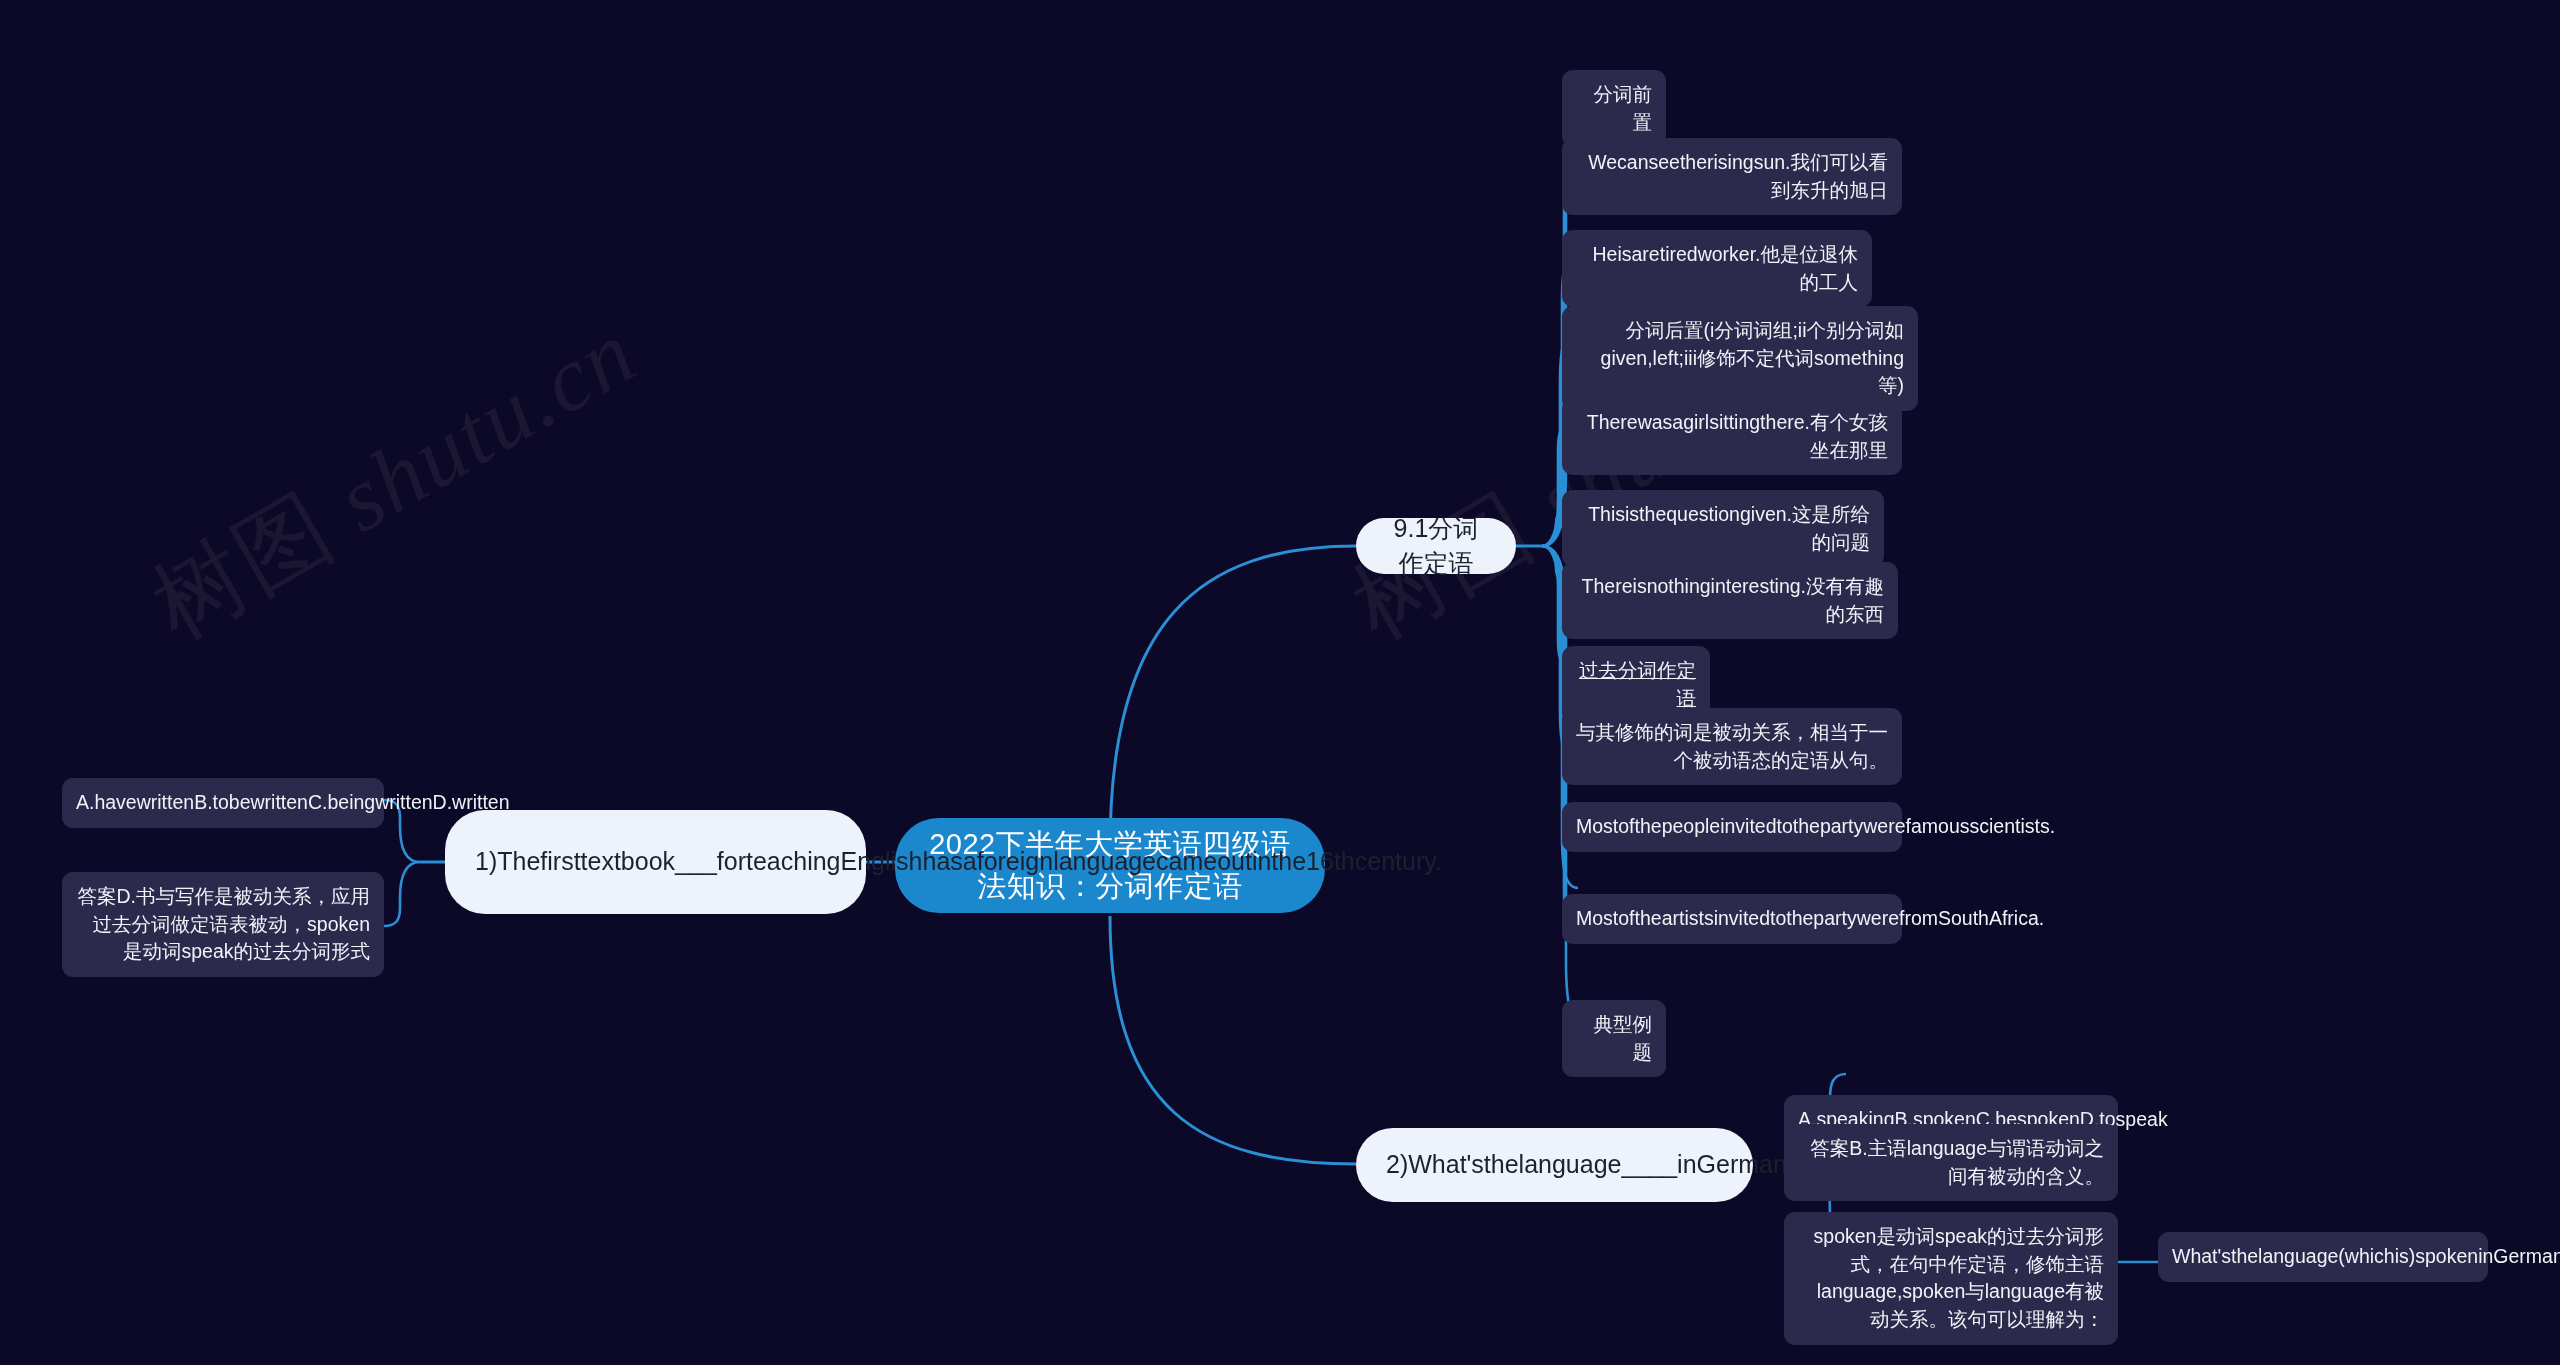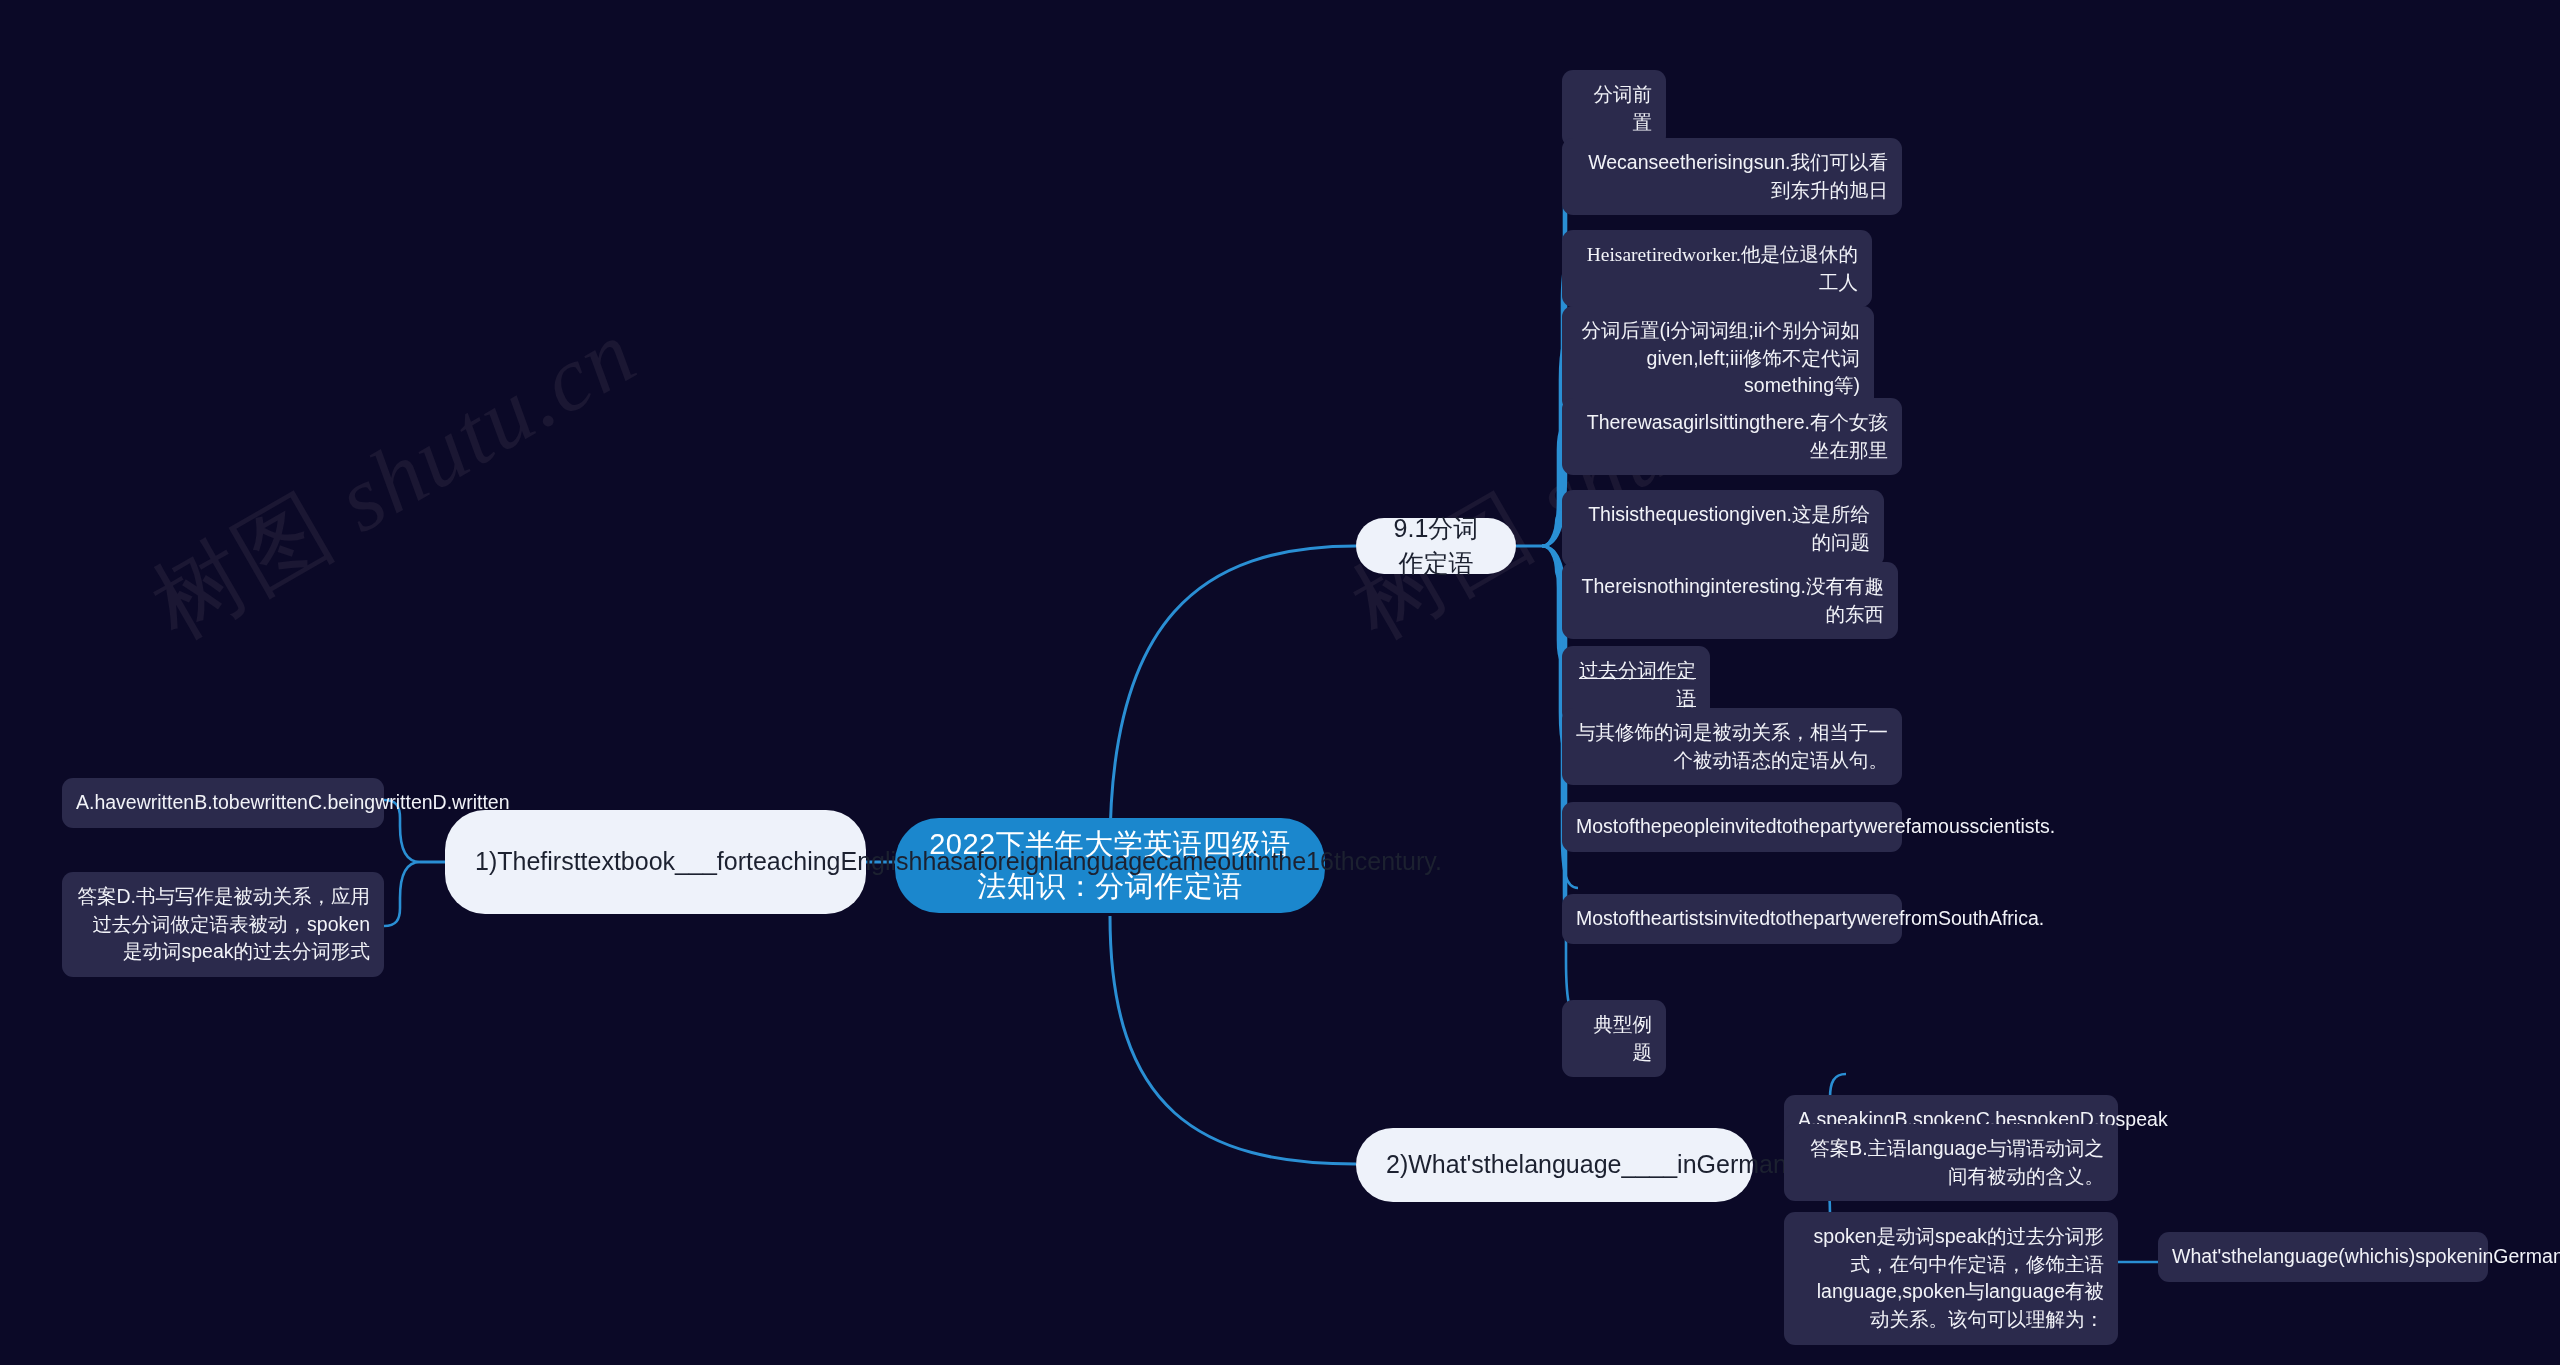--- a/index.html
+++ b/index.html
@@ -136,24 +136,24 @@
   <div class="node n-l1 center" style="left:1356px; top:518px; width:160px; height:56px;">
     <span class="txt">9.1分词作定语</span>
   </div>
 
   <div class="node n-leaf" style="left:1562px; top:70px; width:104px;">
     <span class="txt">分词前置</span>
   </div>
   <div class="node n-leaf" style="left:1562px; top:138px; width:340px;">
     <span class="txt">Wecanseetherisingsun.我们可以看到东升的旭日</span>
   </div>
-  <div class="node n-leaf" style="left:1562px; top:230px; width:310px;font-family:Liberation Serif, serif;">
+  <div class="node n-leaf" style="left:1562px; top:230px; width:310px;">
     <span class="txt">Heisaretiredworker.他是位退休的工人</span>
   </div>
-  <div class="node n-leaf" style="left:1562px; top:306px; width:312px;">
+  <div class="node n-leaf" style="left:1562px; top:306px; width:356px;">
     <span class="txt">分词后置(i分词词组;ii个别分词如given,left;iii修饰不定代词something等)</span>
   </div>
   <div class="node n-leaf" style="left:1562px; top:398px; width:340px;">
     <span class="txt">Therewasagirlsittingthere.有个女孩坐在那里</span>
   </div>
   <div class="node n-leaf" style="left:1562px; top:490px; width:322px;">
     <span class="txt">Thisisthequestiongiven.这是所给的问题</span>
   </div>
   <div class="node n-leaf" style="left:1562px; top:562px; width:336px;">
     <span class="txt">Thereisnothinginteresting.没有有趣的东西</span>

